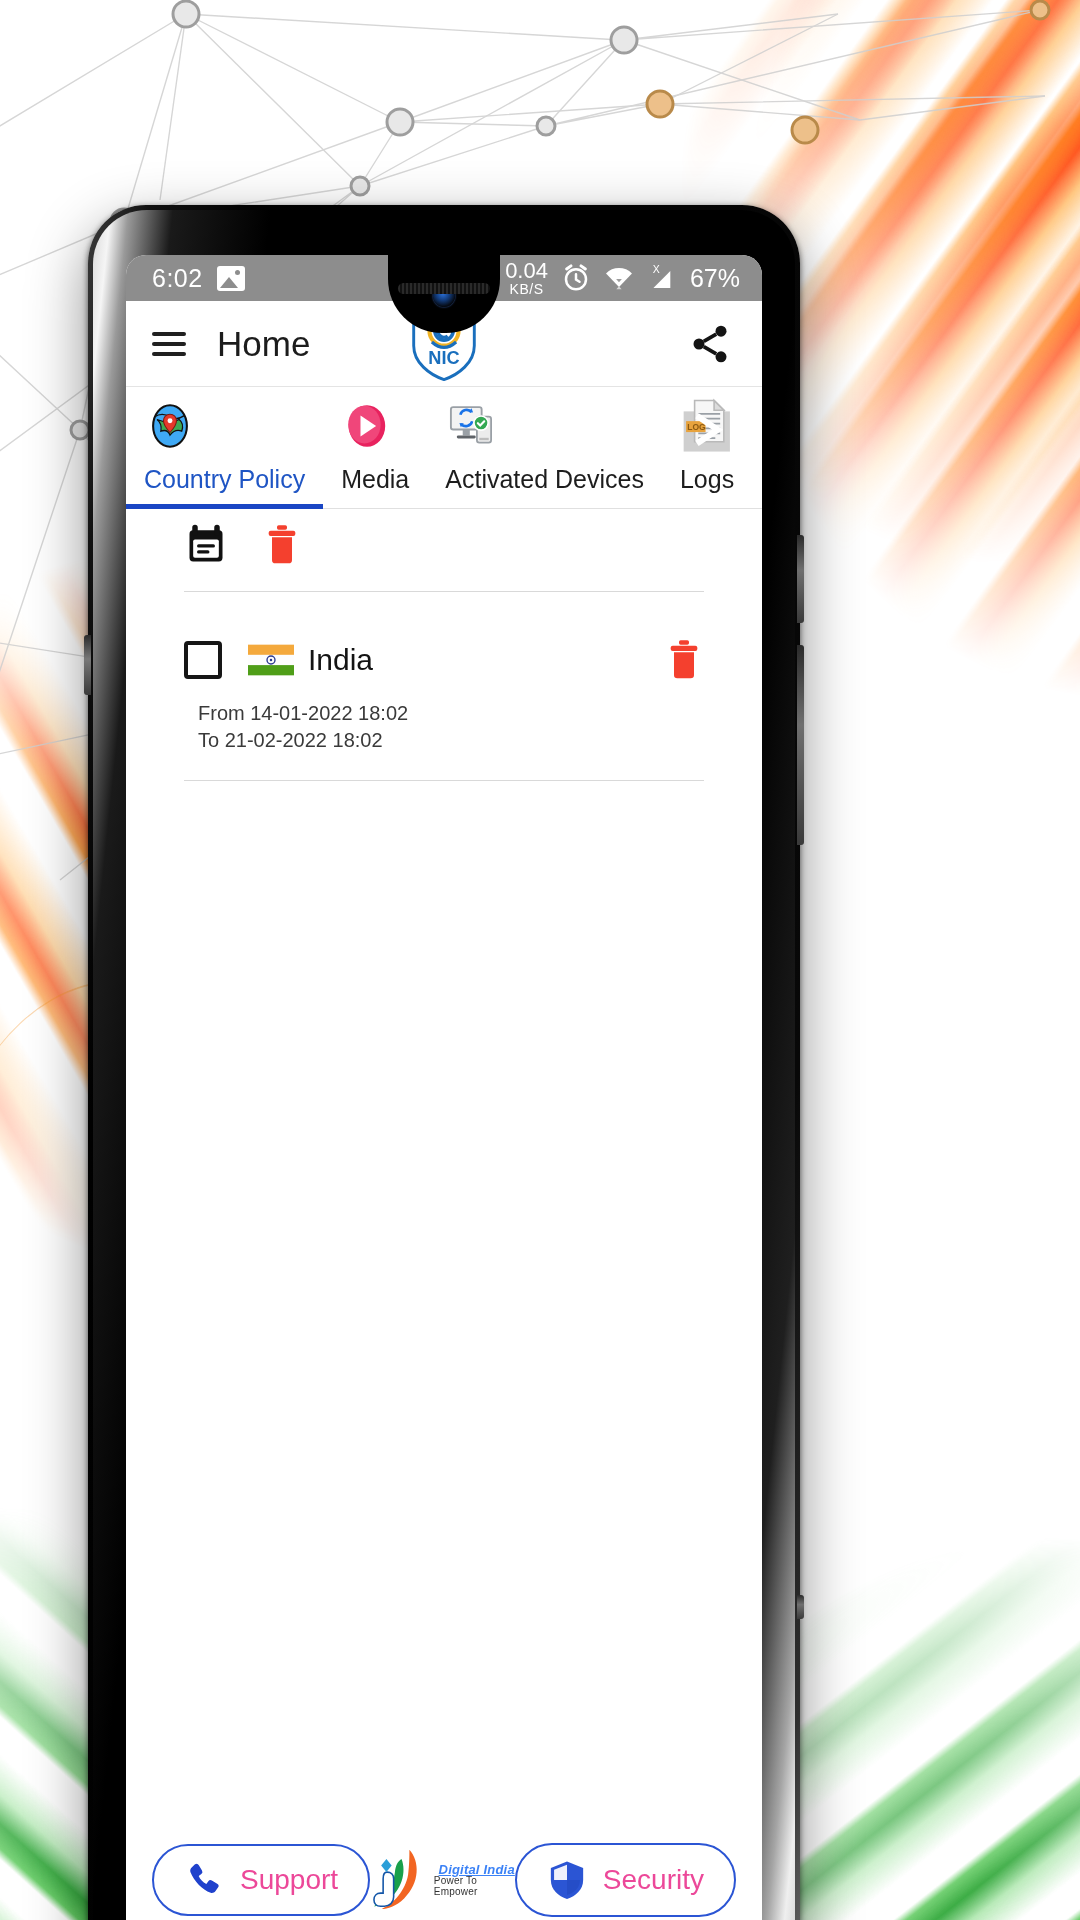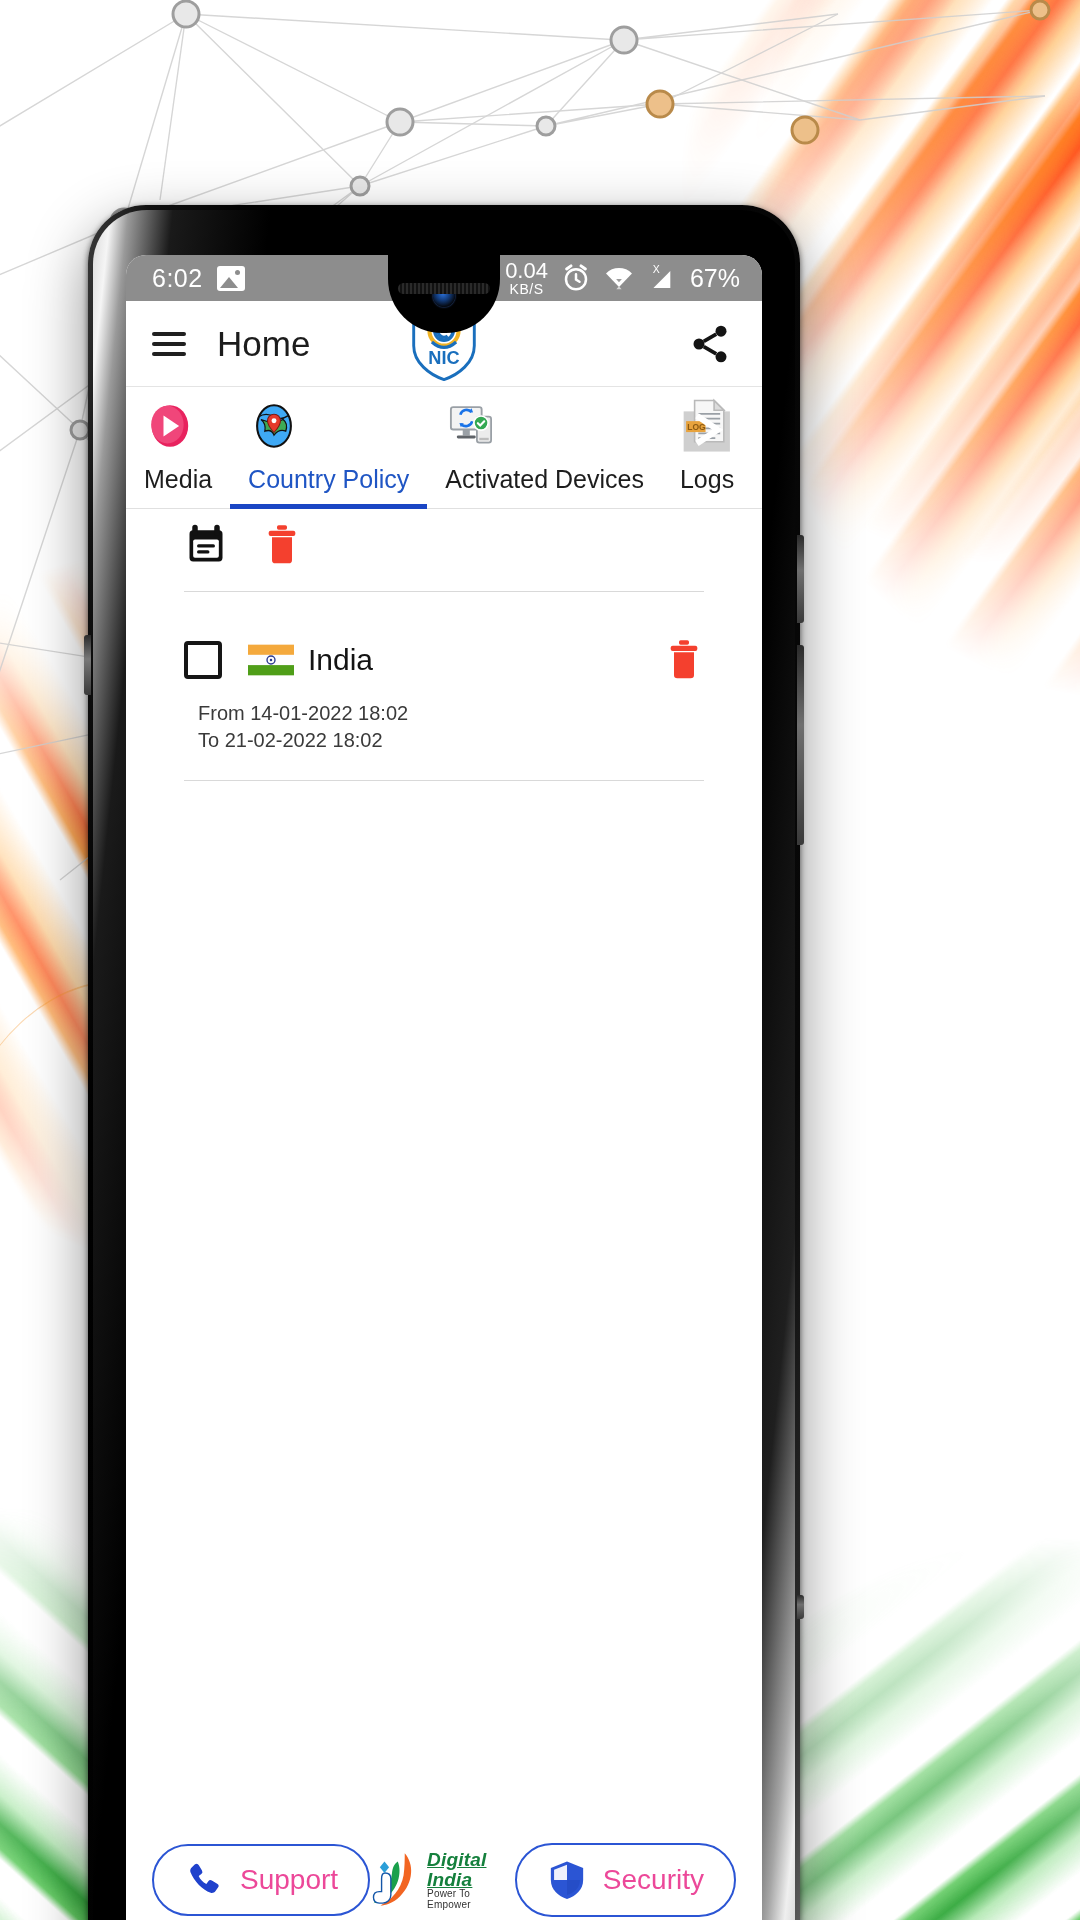--- a/index.html
+++ b/index.html
@@ -256,21 +256,21 @@
     padding: 0 26px;
   }
   .pill {
     display: flex; align-items: center; gap: 16px;
     border: 2px solid #2b55d4; border-radius: 40px;
     padding: 14px 30px; cursor: pointer; background: #fff;
   }
   .pill-label { font-size: 28px; color: #ec4899; }
   #digital-india { display:flex; align-items:center; gap: 6px; }
   #di-text { line-height: 1.05; }
-  #di-title { font-size: 19px; font-style: italic; font-weight: bold; color: #15803d; text-decoration: underline; letter-spacing:0.2px;}
+  #di-title { font-size: 13px; font-style: italic; font-weight: bold; color: #3b82f6; text-decoration: underline; letter-spacing:0.2px;text-align:right;}
   #di-sub { font-size: 10px; color: #333; letter-spacing: 0.2px; }
 </style>
 </head>
 <body>
 
 <div id="wallpaper">
   <div class="swoosh sw-or-tr"></div>
   <div class="swoosh sw-or-tr2"></div>
   <div class="swoosh sw-or-l"></div>
   <div class="swoosh sw-or-l-thin"></div>
@@ -369,42 +369,42 @@
 
       <svg id="share-icon" width="44" height="44" viewBox="0 0 24 24">
         <circle cx="18" cy="5" r="3" fill="#141414"></circle>
         <circle cx="6" cy="12" r="3" fill="#141414"></circle>
         <circle cx="18" cy="19" r="3" fill="#141414"></circle>
         <path d="M8.6 10.6 L15.4 6.6 M8.6 13.4 L15.4 17.4" stroke="#141414" stroke-width="2"></path>
       </svg>
     </div>
 
     <div id="tabs">
-      <div class="tab">
-        <div class="tab-icon">
-          <svg width="52" height="52" viewBox="0 0 40 40">
-            <ellipse cx="20" cy="20" rx="14" ry="16" fill="#e8225e"></ellipse>
-            <ellipse cx="18" cy="19" rx="12.5" ry="14.5" fill="#f0467a"></ellipse>
-            <path d="M15 12 L27 20 L15 28 Z" fill="#ffffff"></path>
-          </svg>
-        </div>
-        <div class="tab-label">Media</div>
-      </div>
-
       <div class="tab active">
         <div class="tab-icon">
           <svg width="52" height="52" viewBox="0 0 40 40">
             <ellipse cx="20" cy="20" rx="13" ry="16" fill="#3fa9f5" stroke="#111" stroke-width="1.6"></ellipse>
             <path d="M8 13 q6 -4 12 0 q5 3 11 -1" stroke="#111" stroke-width="1" fill="none"></path>
             <path d="M10 15 q4 3 3 9 q5 -2 7 3 q4 -5 9 -3 q2 -6 -2 -9 q-7 4 -17 0Z" fill="#3eaa55" stroke="#111" stroke-width="1"></path>
             <path d="M20 11 c3 0 5 2.2 5 5 0 3.8 -5 9 -5 9 s-5 -5.2 -5 -9 c0 -2.8 2 -5 5 -5Z" fill="#e5392b" stroke="#7d1a12" stroke-width="0.8"></path>
             <circle cx="20" cy="16" r="1.9" fill="#ffffff"></circle>
           </svg>
         </div>
         <div class="tab-label">Country Policy</div>
+      </div>
+
+      <div class="tab">
+        <div class="tab-icon">
+          <svg width="52" height="52" viewBox="0 0 40 40">
+            <ellipse cx="20" cy="20" rx="14" ry="16" fill="#e8225e"></ellipse>
+            <ellipse cx="18" cy="19" rx="12.5" ry="14.5" fill="#f0467a"></ellipse>
+            <path d="M15 12 L27 20 L15 28 Z" fill="#ffffff"></path>
+          </svg>
+        </div>
+        <div class="tab-label">Media</div>
       </div>
 
       <div class="tab">
         <div class="tab-icon">
           <svg width="52" height="52" viewBox="0 0 44 44">
             <rect x="5" y="6" width="26" height="19" rx="2" fill="#f3f3f3" stroke="#9aa0a6" stroke-width="1.6"></rect>
             <rect x="15" y="25" width="6" height="5" fill="#9aa0a6"></rect>
             <rect x="10" y="30" width="16" height="2.6" rx="1.2" fill="#5f6368"></rect>
             <path d="M13 12.5 a5.5 5.5 0 0 1 9.5 -2.2 M23 18 a5.5 5.5 0 0 1 -9.5 2.2" fill="none" stroke="#1a73e8" stroke-width="2.2"></path>
             <path d="M22.5 7 l1.2 3.6 -3.8 -0.4Z" fill="#1a73e8"></path>

